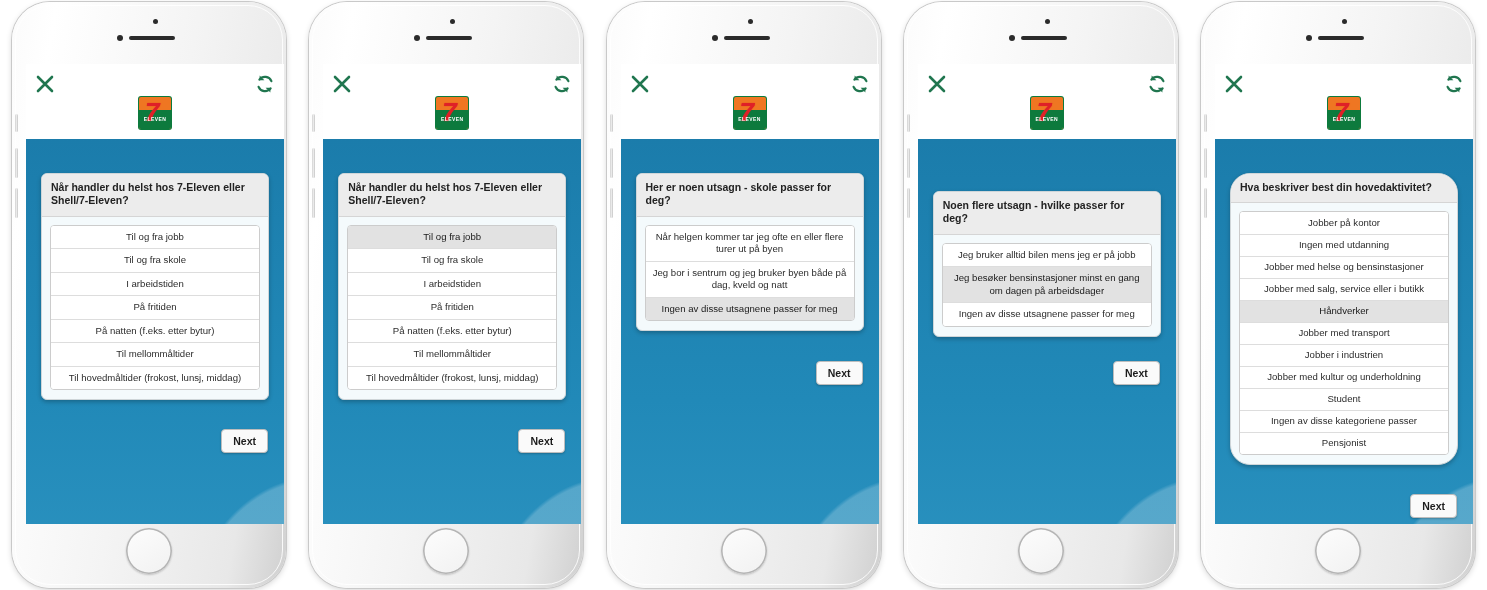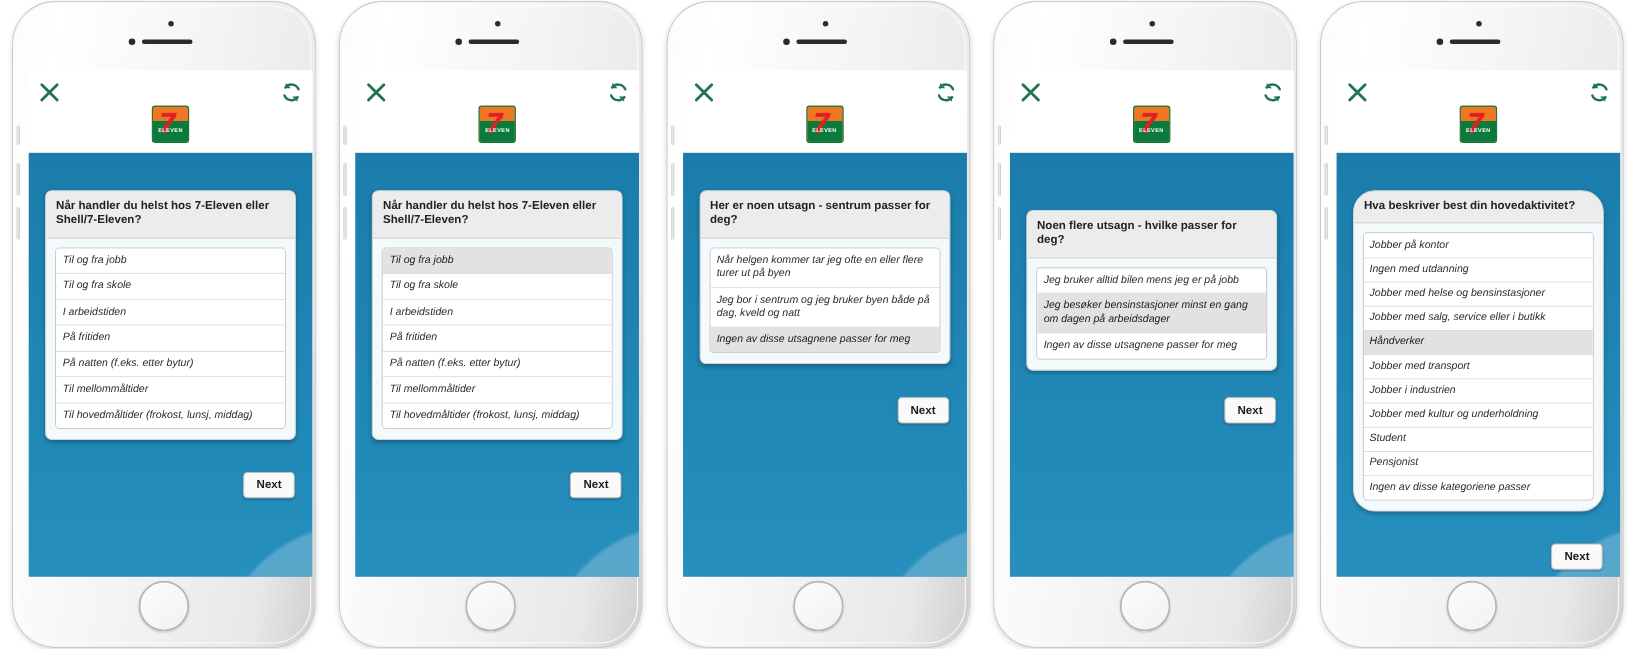--- a/index.html
+++ b/index.html
@@ -170,25 +170,25 @@
   .opt-list {
     border: 1px solid #cccccc;
     border-radius: 4px;
     overflow: hidden;
     background: #ffffff;
   }
   .opt {
     padding: 5px 6px;
     font-size: 9.6px;
     color: #2c2c2c;
+    text-align: center;
     line-height: 1.3;
     border-bottom: 1px solid #dddddd;
     background: #ffffff;
     cursor: pointer;
-    font-style: italic;
   }
   .opt:last-child { border-bottom: none; }
   .opt.selected {
     background: #e2e2e2;
     color: #1a1a1a;
   }
 
   .next-btn {
     position: absolute;
     right: 16px;
@@ -357,21 +357,21 @@
           </span>
           <div class="brand-logo">
             <span class="band-green-b"></span>
             <span class="seven">7</span>
             <span class="eleven">ELEVEN</span>
           </div>
         </div>
 
         <div class="content">
           <div class="card">
-            <div class="card-head">Her er noen utsagn - sentrum passer for deg?</div>
+            <div class="card-head">Her er noen utsagn - skole passer for deg?</div>
             <div class="card-body">
               <div class="opt-list">
                   <div class="opt">Når helgen kommer tar jeg ofte en eller flere turer ut på byen</div>
                   <div class="opt">Jeg bor i sentrum og jeg bruker byen både på dag, kveld og natt</div>
                   <div class="opt selected">Ingen av disse utsagnene passer for meg</div>
                 </div>
             </div>
           </div>
           <div class="next-btn">Next</div>
         </div>
@@ -471,22 +471,22 @@
               <div class="opt-list">
                   <div class="opt">Jobber på kontor</div>
                   <div class="opt">Ingen med utdanning</div>
                   <div class="opt">Jobber med helse og bensinstasjoner</div>
                   <div class="opt">Jobber med salg, service eller i butikk</div>
                   <div class="opt selected">Håndverker</div>
                   <div class="opt">Jobber med transport</div>
                   <div class="opt">Jobber i industrien</div>
                   <div class="opt">Jobber med kultur og underholdning</div>
                   <div class="opt">Student</div>
+                  <div class="opt">Ingen av disse kategoriene passer</div>
                   <div class="opt">Pensjonist</div>
-                  <div class="opt">Ingen av disse kategoriene passer</div>
                 </div>
             </div>
           </div>
           <div class="next-btn">Next</div>
         </div>
       </div>
 
       <div class="home-btn"></div>
     </div>
   </div>

